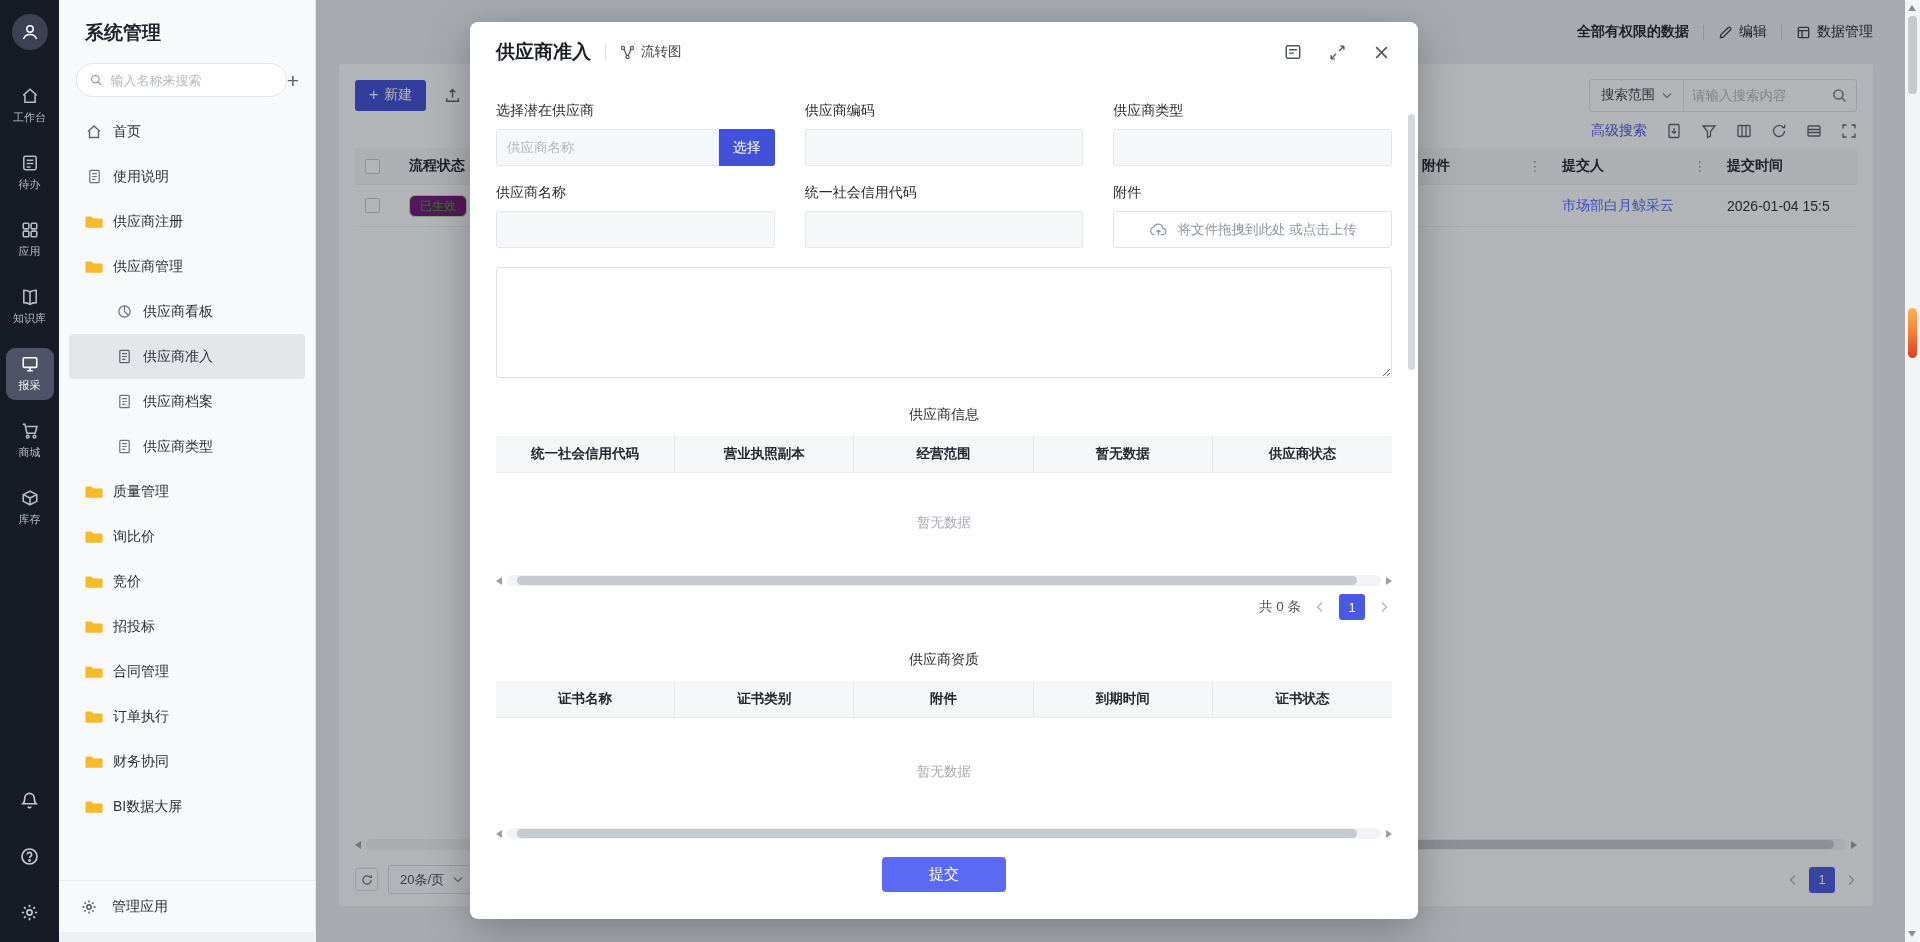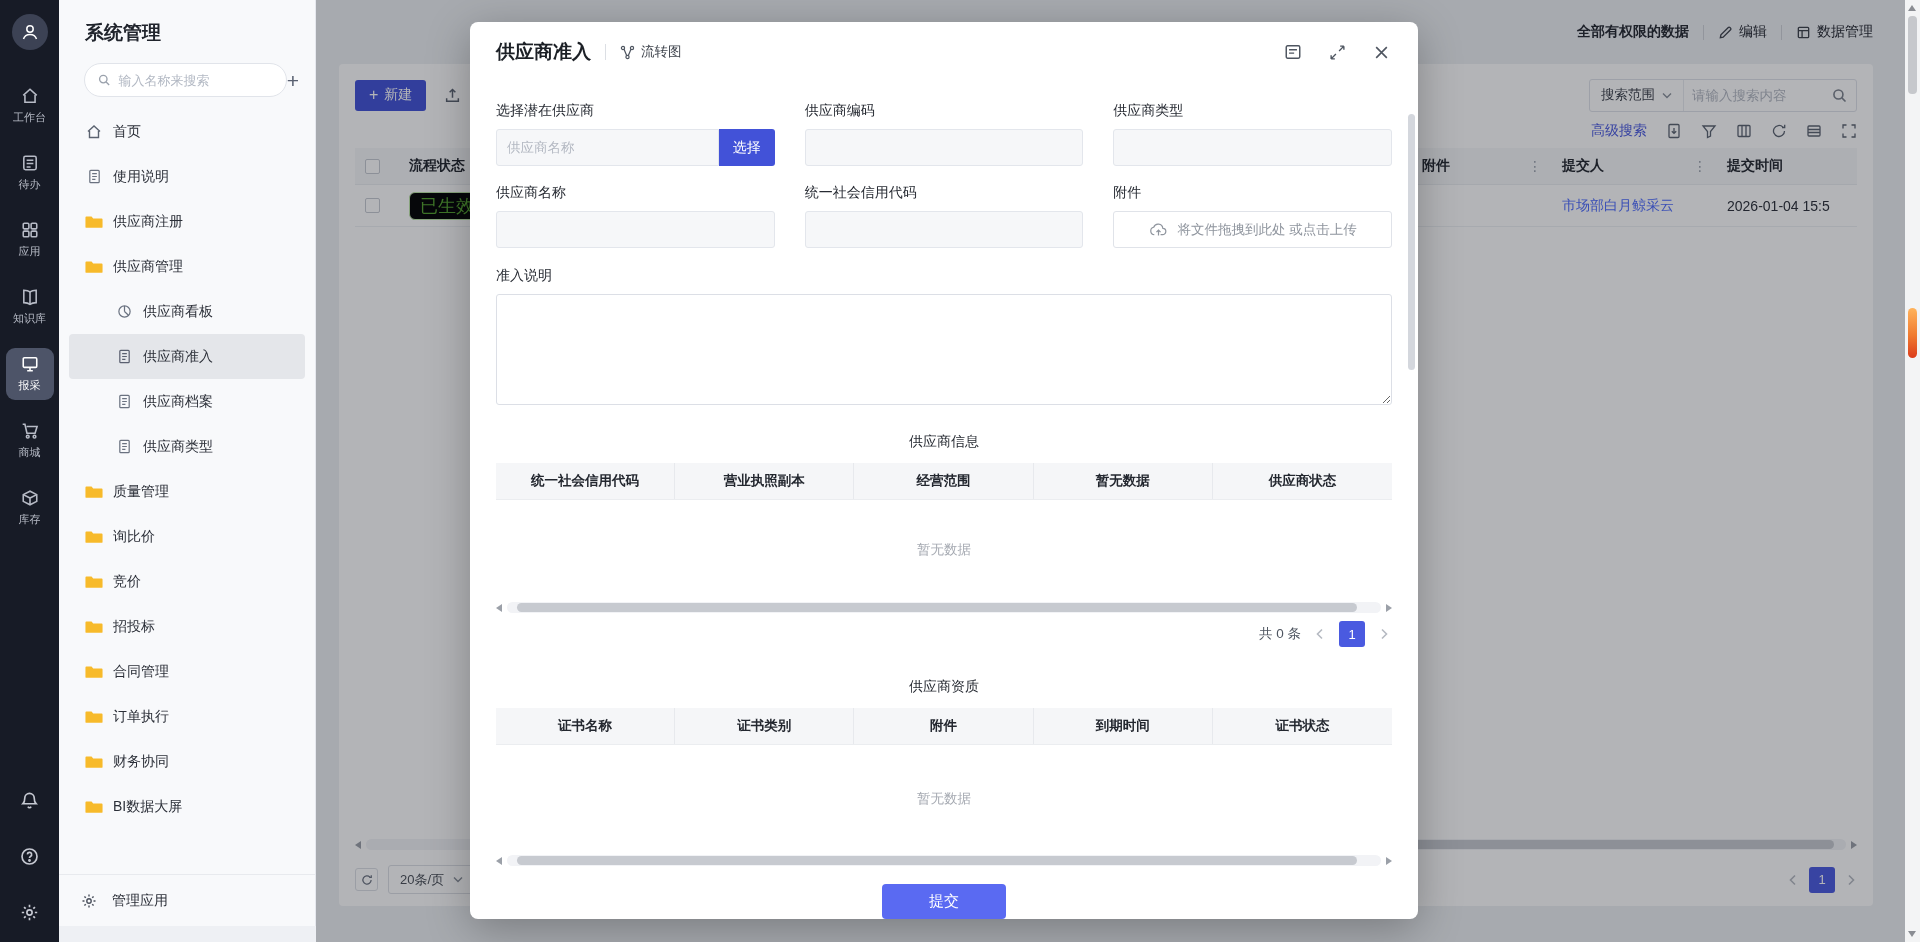--- a/index.html
+++ b/index.html
@@ -13,24 +13,24 @@
     display:flex; flex-direction:column; align-items:center; padding:14px 0 16px; z-index:10; color:#b7bbc6; }
   .avatar { width:36px; height:36px; border-radius:50%; background:#3c4254; display:flex;
     align-items:center; justify-content:center; margin-bottom:30px; }
   .rail-item { width:48px; padding:7px 0; margin-bottom:15px; display:flex; flex-direction:column;
     align-items:center; gap:5px; border-radius:9px; cursor:pointer; }
   .rail-item .ri-label { font-size:11px; letter-spacing:0; }
   .rail-item.active { background:#4d5468; color:#ffffff; }
   .rail-bottom { margin-top:auto; display:flex; flex-direction:column; align-items:center; gap:28px; }
 
   
-  .sidebar { position:absolute; left:59px; top:0; bottom:16px; width:257px; background:#f8f9fb;
+  .sidebar { position:absolute; left:59px; top:0; bottom:10px; width:257px; background:#f8f9fb;
     border-right:1px solid #e6e8ee; display:flex; flex-direction:column; z-index:10; }
   .sb-title { font-size:19px; font-weight:700; color:#20242c; padding:20px 0 0 26px; }
-  .sb-search-row { display:flex; align-items:center; padding:17px 16px 8px 17px;margin-left:8px; }
+  .sb-search-row { display:flex; align-items:center; padding:17px 16px 8px 17px; }
   .sb-search { flex:1; height:34px; border:1px solid #e1e4ea; background:#fff; border-radius:17px;
     display:flex; align-items:center; gap:8px; padding:0 13px; }
   .sb-search input { border:0; outline:0; background:transparent; width:100%; font-size:13px; color:#333;
     font-family:inherit; }
   .sb-search input::placeholder { color:#b2b8c3; }
   .sb-plus { font-size:21px; color:#596070; line-height:1; cursor:pointer; }
   .sb-menu { flex:1; overflow:hidden; padding:4px 0 0; }
   .sb-item { height:45px; display:flex; align-items:center; gap:10px; padding-left:16px;
     margin:0 10px; border-radius:4px; font-size:14px; color:#2b2f38; cursor:pointer; }
   .sb-item .ico { width:18px; display:flex; justify-content:center; }
@@ -67,21 +67,21 @@
 
   .thead, .trow { display:grid; grid-template-columns:44px 150px 1fr 140px 165px 140px;
     align-items:center; }
   .thead { height:37px; background:#f7f8fa; border-bottom:1px solid #ebedf1; font-weight:700;
     font-size:14px; color:#23272f; }
   .thead > div, .trow > div { padding:0 10px; display:flex; align-items:center; }
   .thead .kebab { margin-left:auto; color:#99a0ab; font-weight:400; cursor:pointer; }
   .trow { height:42px; border-bottom:1px solid #eef0f3; font-size:14px; }
   .cb { width:15px; height:15px; border:1px solid #c6cad2; border-radius:2px; background:#fff;
     cursor:pointer; }
-  .badge-green { padding:4px 10px; font-size:18px; color:#53a22d; background:#000000;
+  .badge-green { padding:4px 10px; font-size:12px; color:#53a22d; background:#701a75;
     border:1px solid #bfe6a8; border-radius:6px; line-height:1; }
   .link { color:#4d6bfe; cursor:pointer; }
   .table-space { flex:1; }
 
   .hscroll { height:15px; display:flex; align-items:center; gap:5px; }
   .hs-track { flex:1; height:11px; background:#f2f3f6; border-radius:6px; position:relative; }
   .hs-thumb { position:absolute; top:1px; bottom:1px; background:#c7cad0; border-radius:5px; }
   .tri-left { width:0; height:0; border-top:4px solid transparent; border-bottom:4px solid transparent;
     border-right:6px solid #9ba0a8; cursor:pointer; }
   .tri-right { width:0; height:0; border-top:4px solid transparent; border-bottom:4px solid transparent;
@@ -644,21 +644,20 @@
           <svg width="19" height="15" viewBox="0 0 20 16" fill="none" stroke="#8f959e" stroke-width="1.3">
               <path d="M5.5 13.5a4 4 0 0 1-.6-7.9 5 5 0 0 1 9.7 1.1 3.4 3.4 0 0 1-.4 6.8h-2"></path>
               <path d="M10 14.5V8.8M7.8 10.8L10 8.6l2.2 2.2"></path>
             </svg>
           <span>将文件拖拽到此处 或点击上传</span>
         </div>
       </div>
     </div>
 
     <div class="remark">
-      <label style="display:block;font-size:14px;color:#272b33;margin-bottom:9px;">准入说明</label>
       <textarea style=""></textarea>
     </div>
 
     <div class="section-title">供应商信息</div>
     <div>
       <div class="mt-head">
         <div>统一社会信用代码</div>
         <div>营业执照副本</div>
         <div>经营范围</div>
         <div>暂无数据</div>

